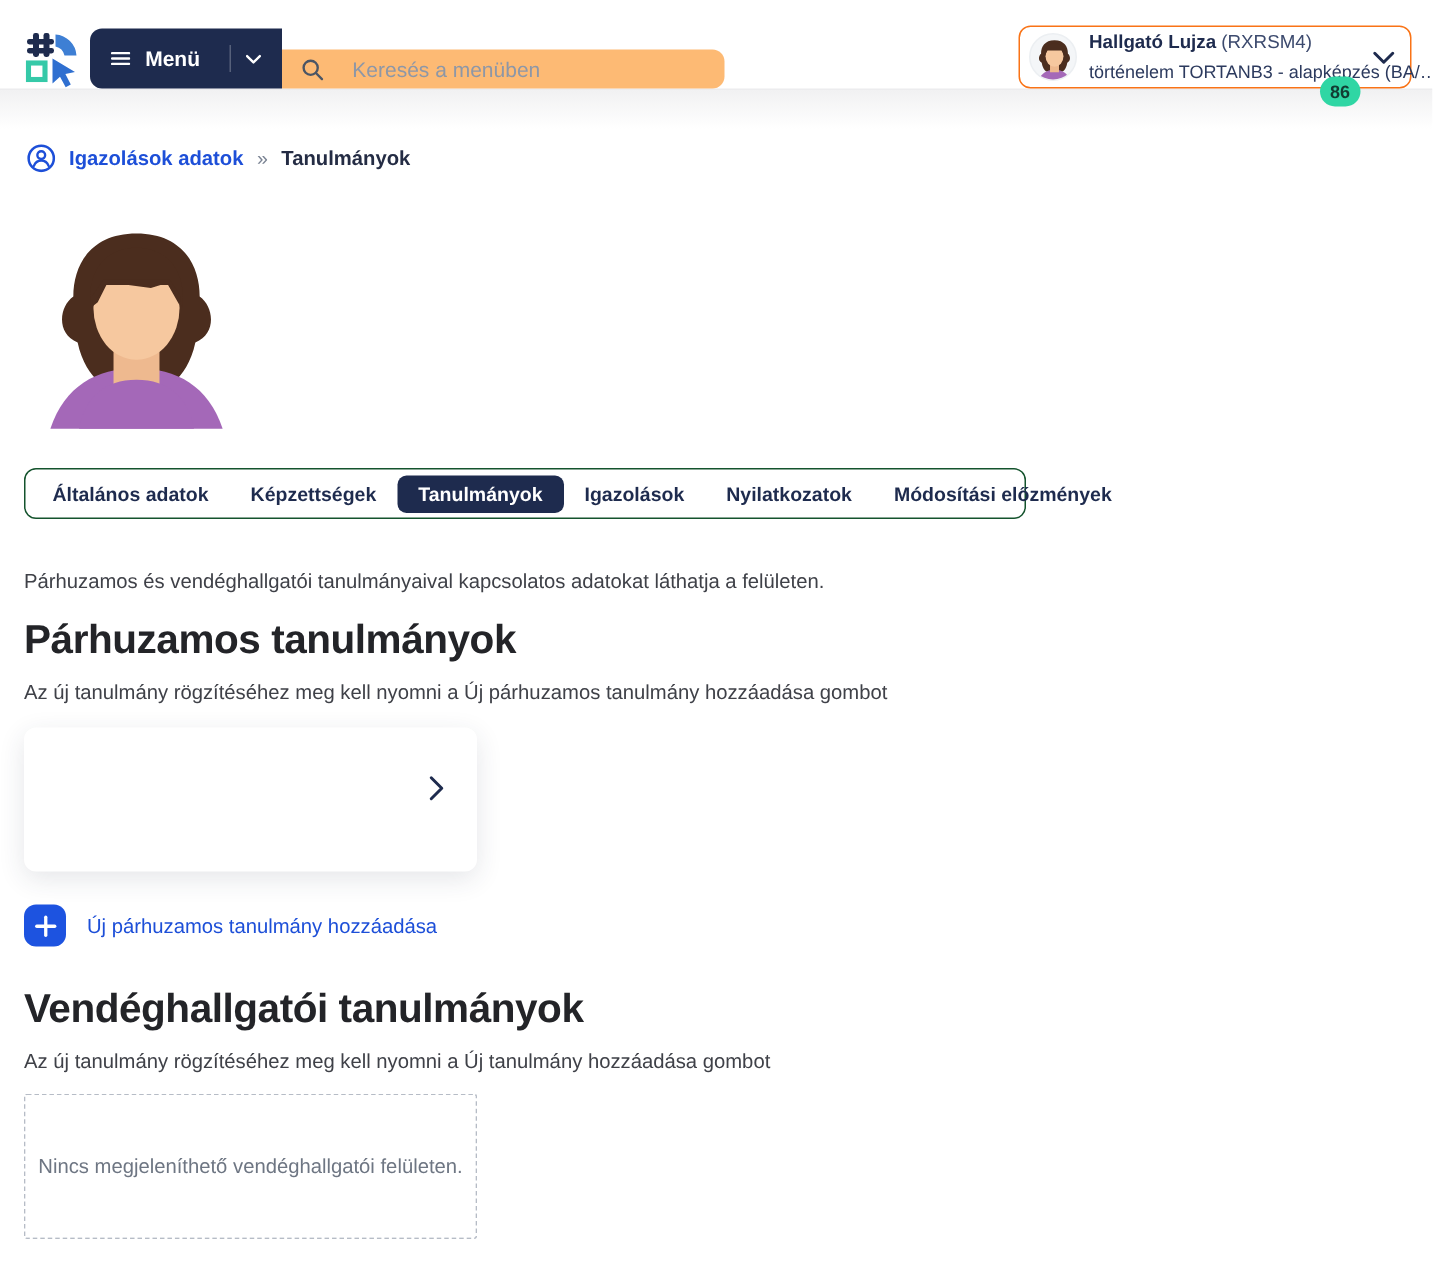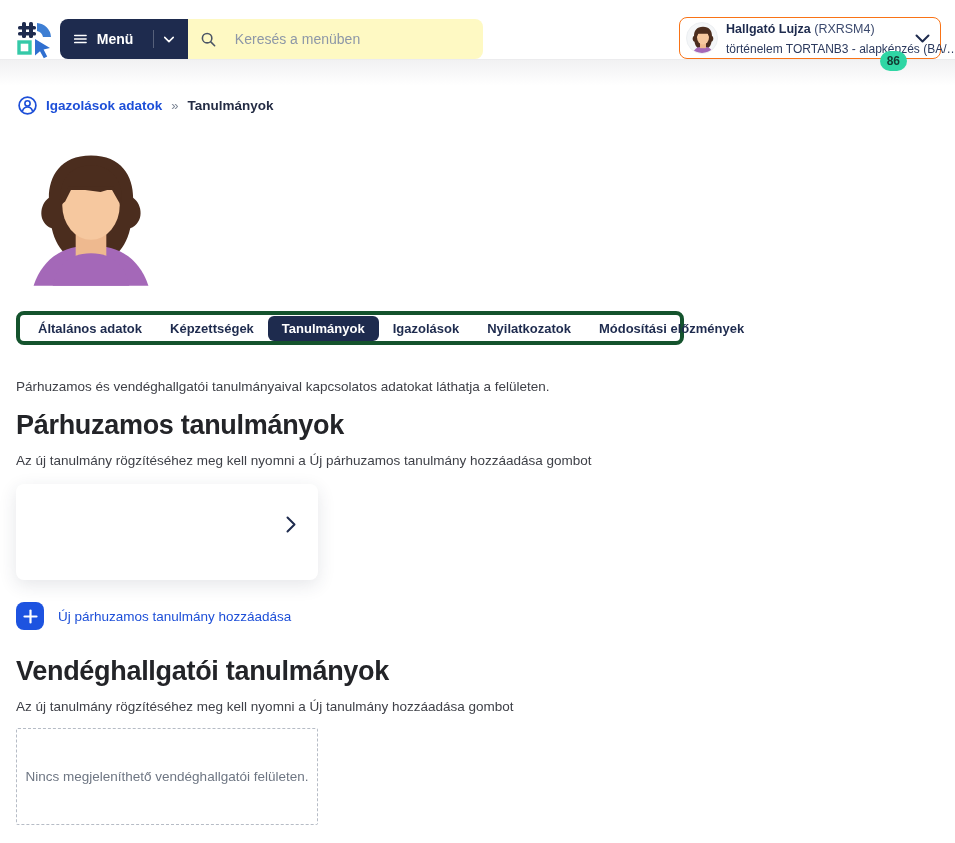--- a/index.html
+++ b/index.html
@@ -8,22 +8,22 @@
 
   
   .header { height:60px; background:#fff; display:flex; align-items:flex-end;
             padding:0 14px; border-bottom:1px solid #ececee; position:relative; z-index:3; }
   .logo { width:38px; height:38px; margin-right:8px; flex:0 0 auto; }
   .menu-btn { display:flex; align-items:center; gap:10px; background:#1e2b4e; color:#fff;
               height:40px; padding:0 14px; border:none; border-radius:8px 0 0 8px;
               font-family:inherit; font-size:14px; font-weight:bold; cursor:pointer; width:128px; }
   .menu-btn .spacer { flex:1; }
   .menu-divider { width:1px; height:18px; background:rgba(255,255,255,.25); }
-  .search-box { display:flex; align-items:center; gap:19px; background:#fef9c3;
-                height:40px; width:295px; padding:0 13px; border-radius:0 8px 8px 0; }
+  .search-box { display:flex; align-items:center; gap:19px; background:#fdba74;
+                height:26px; width:295px; padding:0 13px; border-radius:0 8px 8px 0; }
   .search-box input { border:none; background:transparent; outline:none; font-family:inherit;
                       font-size:14px; color:#3c4250; width:100%; }
   .search-box input::placeholder { color:#8d97a7; }
   .user-chip { margin-left:auto; display:flex; align-items:center; gap:8px; background:#fff;
                border:1px solid #f97316; border-radius:8px; padding:4px 10px 4px 6px;
                height:42px; max-width:262px; cursor:pointer; }
   .user-avatar { width:32px; height:32px; border-radius:50%; background:#f4f6f8; overflow:hidden;
                  flex:0 0 auto; border:1px solid #eceff2; }
   .user-texts { line-height:1.25; min-width:0; }
   .user-line1 { font-size:12.5px; color:#1e2b4e; white-space:nowrap; }
@@ -40,21 +40,21 @@
   
   .breadcrumb { display:flex; align-items:center; gap:9px; padding:10px 16px 0 18px; }
   .breadcrumb a { color:#1d4fd8; text-decoration:none; font-size:13.5px; font-weight:bold; cursor:pointer; }
   .crumb-sep { color:#7b8494; font-size:13px; }
   .crumb-current { color:#242c44; font-size:13.5px; font-weight:bold; }
 
   
   .big-avatar { margin:26px 0 0 24px; width:134px; height:146px; }
 
   
-  .tabs { margin:20px 16px 0 16px; width:668px; border:4px solid #14532d; border-radius:8px;
+  .tabs { margin:20px 16px 0 16px; width:668px; border:1px solid #14532d; border-radius:8px;
           display:flex; align-items:center; height:34px; padding:0 4px; background:#fff; }
   .tab { font-size:13px; font-weight:bold; color:#1e2b4e; padding:5px 14px; border-radius:6px;
          cursor:pointer; white-space:nowrap; }
   .tab.active { background:#1e2b4e; color:#fff; }
 
   
   .content { padding:0 16px; }
   .intro { margin-top:34px; font-size:13.5px; color:#3f4148; }
   h1 { margin-top:16px; font-size:27px; font-weight:800; color:#232428; letter-spacing:-.3px; }
   .helper { margin-top:12px; font-size:13.5px; color:#3f4148; }

